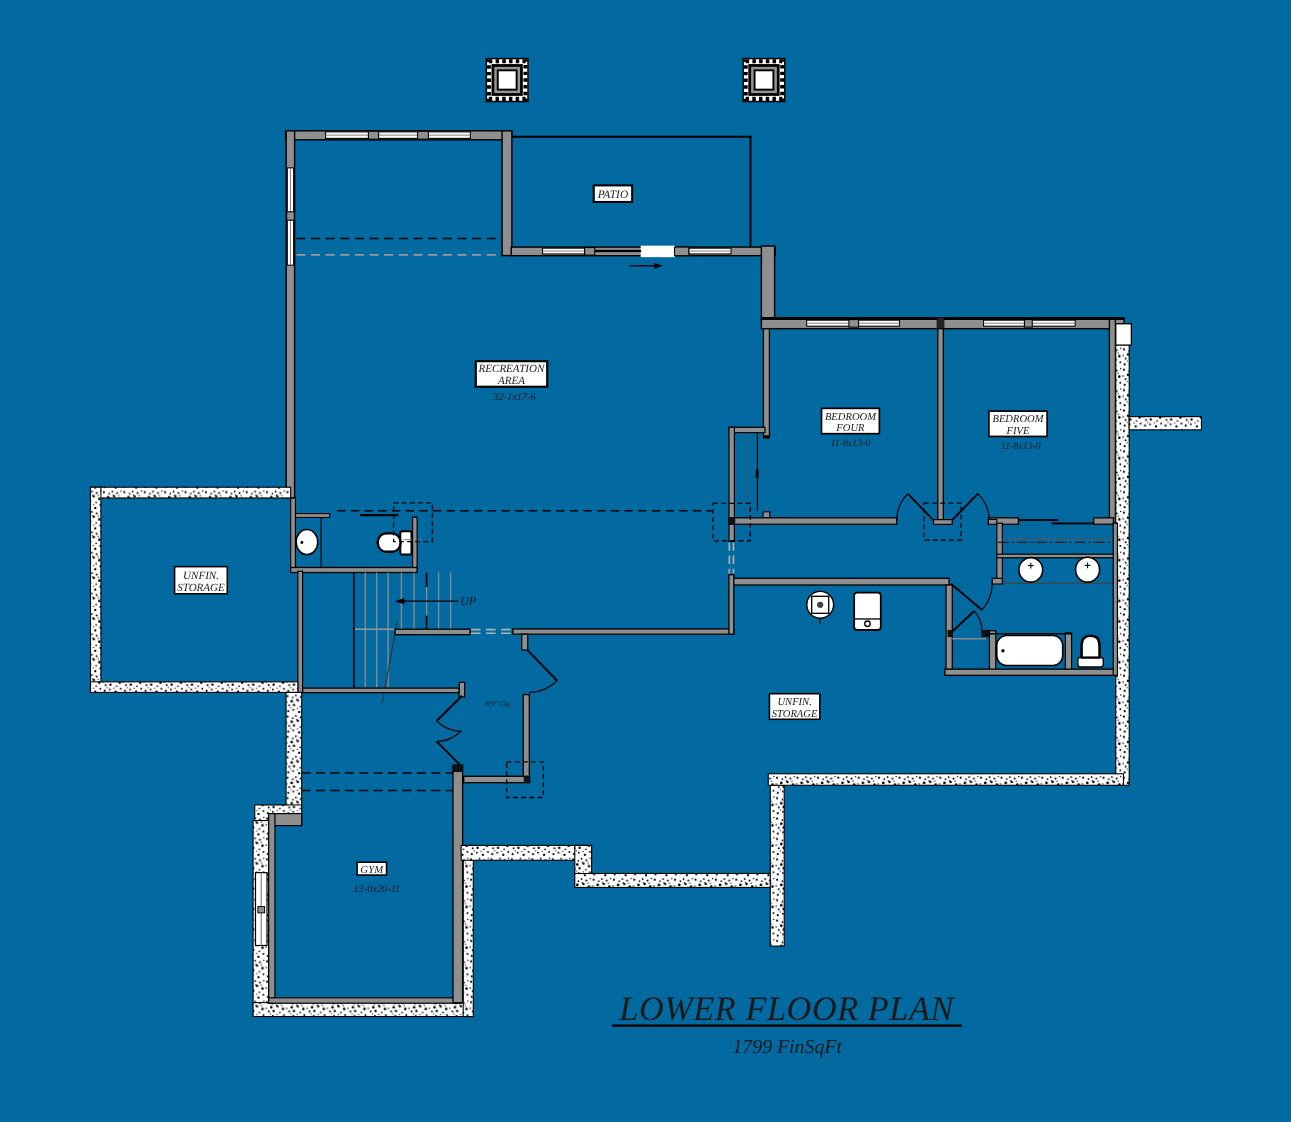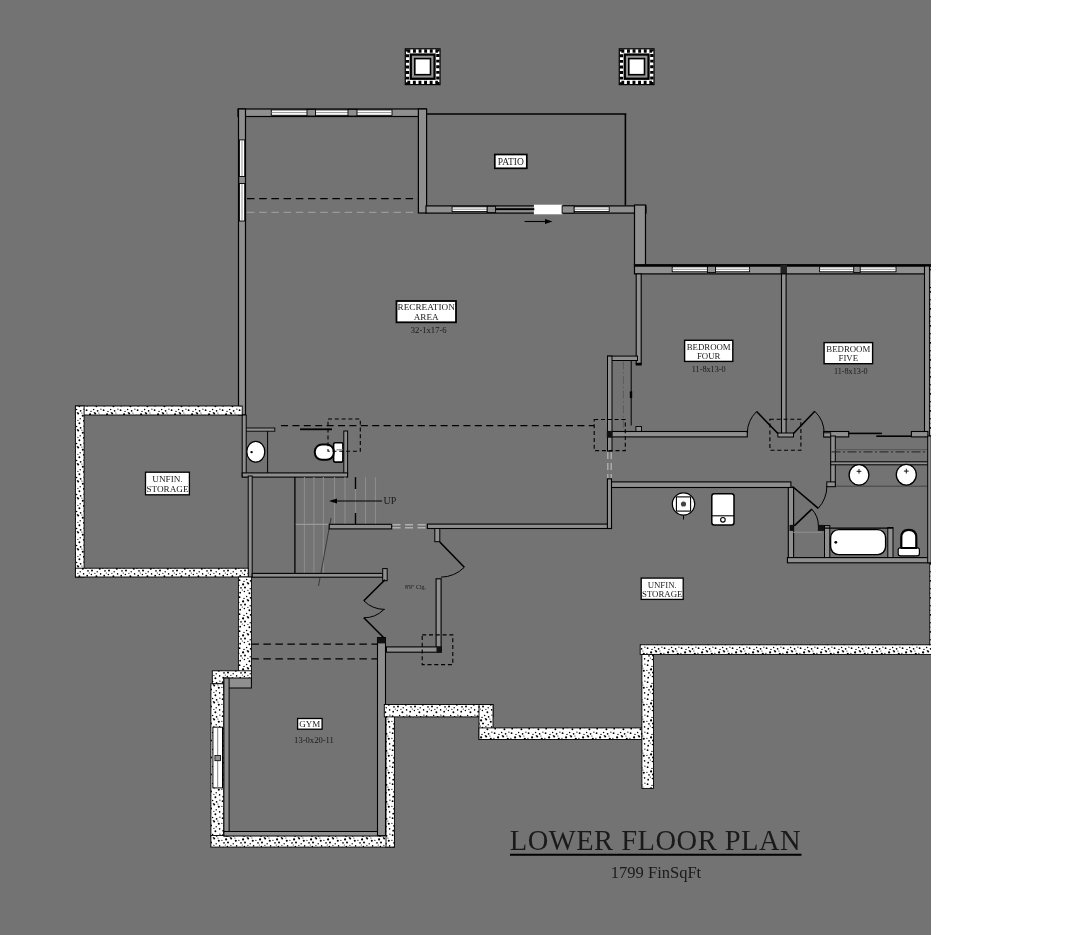--- a/index.html
+++ b/index.html
@@ -1,17 +1,17 @@
 <!DOCTYPE html>
 <html><head>
 <meta charset="utf-8">
 <style>
   html,body{margin:0;padding:0;background:#fff;}
-  .page{position:relative;width:931px;height:935px;background:#737373;overflow:hidden;
-    font-family:"Liberation Serif", serif;}
+  .page{position:relative;width:1076px;height:935px;background:#0369a1;overflow:hidden;
+    font-family:"Liberation Serif", serif;font-style:italic;}
   svg{position:absolute;left:0;top:0;}
   text{font-family:"Liberation Serif", serif;fill:#1a1a1a;}
 </style>
 </head>
 <body>
 <div class="page">
 <svg width="1076" height="935" viewBox="0 0 1076 935">
 <defs>
 <pattern id="st" width="17" height="17" patternUnits="userSpaceOnUse">
   <rect width="17" height="17" fill="#ffffff"></rect>

